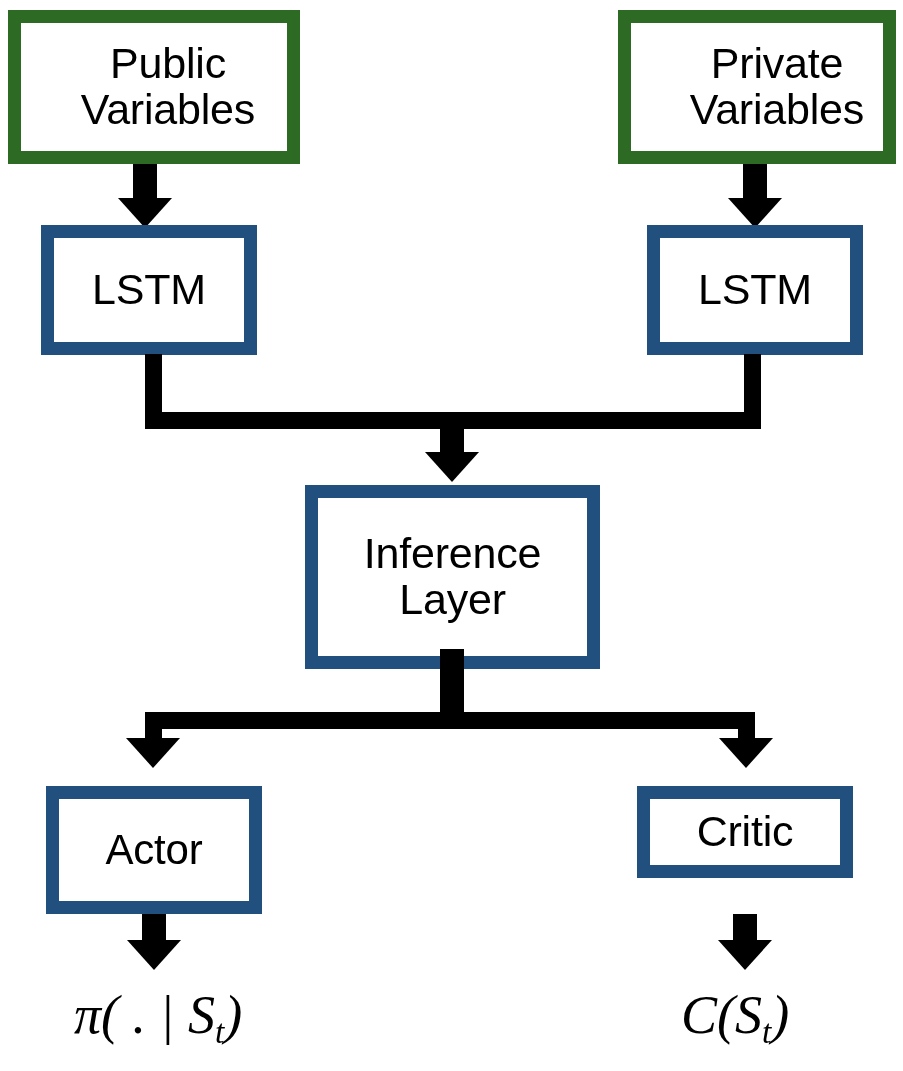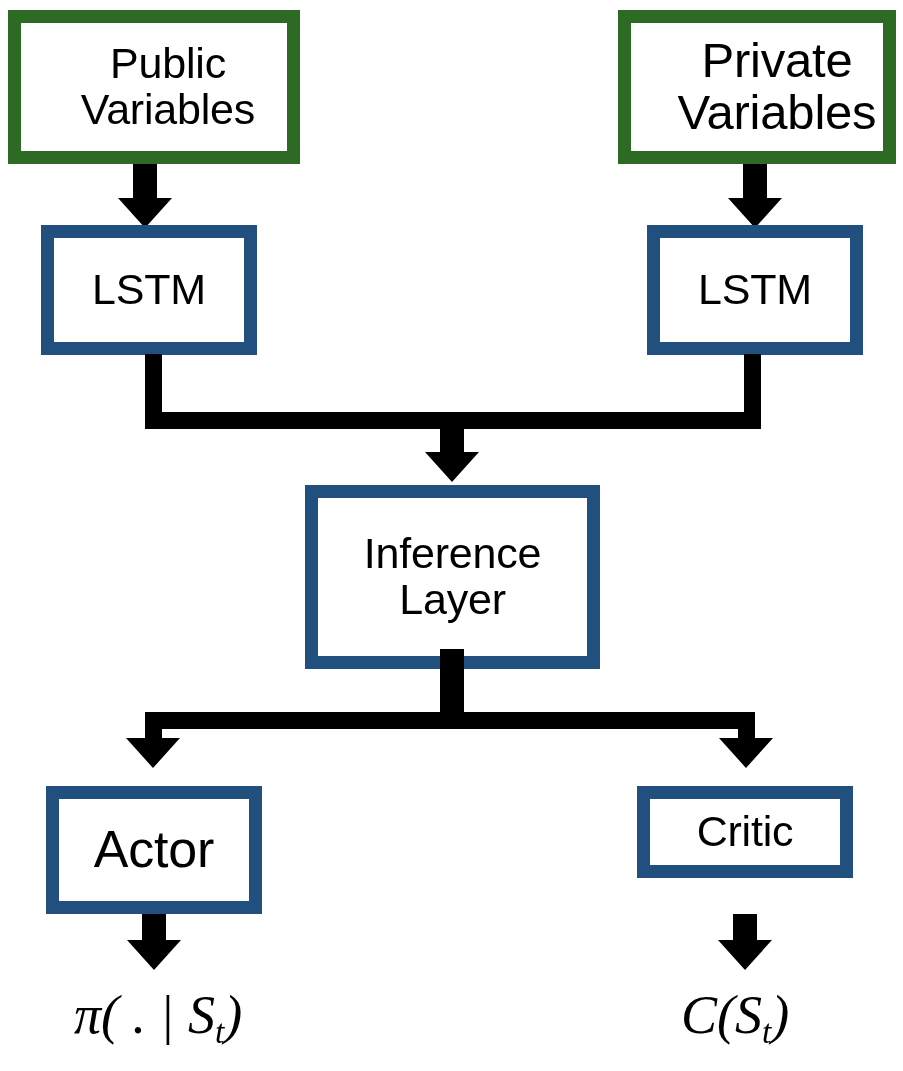--- a/index.html
+++ b/index.html
@@ -40,38 +40,38 @@
   }
 
   
   #node-public-variables {
     left: 8px;  top: 10px;  width: 292px;  height: 154px;
     font-size: 43px;
     padding-left: 28px;
   }
   #node-private-variables {
     left: 618px; top: 10px; width: 278px; height: 154px;
-    font-size: 49px;
+    font-size: 43px;
     padding-left: 40px;
   }
   #node-lstm-public {
     left: 41px;  top: 225px; width: 216px; height: 130px;
     font-size: 43px;
   }
   #node-lstm-private {
     left: 647px; top: 225px; width: 216px; height: 130px;
     font-size: 43px;
   }
   #node-inference-layer {
     left: 305px; top: 485px; width: 295px; height: 184px;
     font-size: 43px;
   }
   #node-actor {
     left: 46px;  top: 786px; width: 216px; height: 128px;
-    font-size: 52px;
+    font-size: 42px;
   }
   #node-critic {
     left: 637px; top: 786px; width: 216px; height: 92px;
     font-size: 43px;
   }
 
   
   .conn {
     position: absolute;
     background: #000000;

